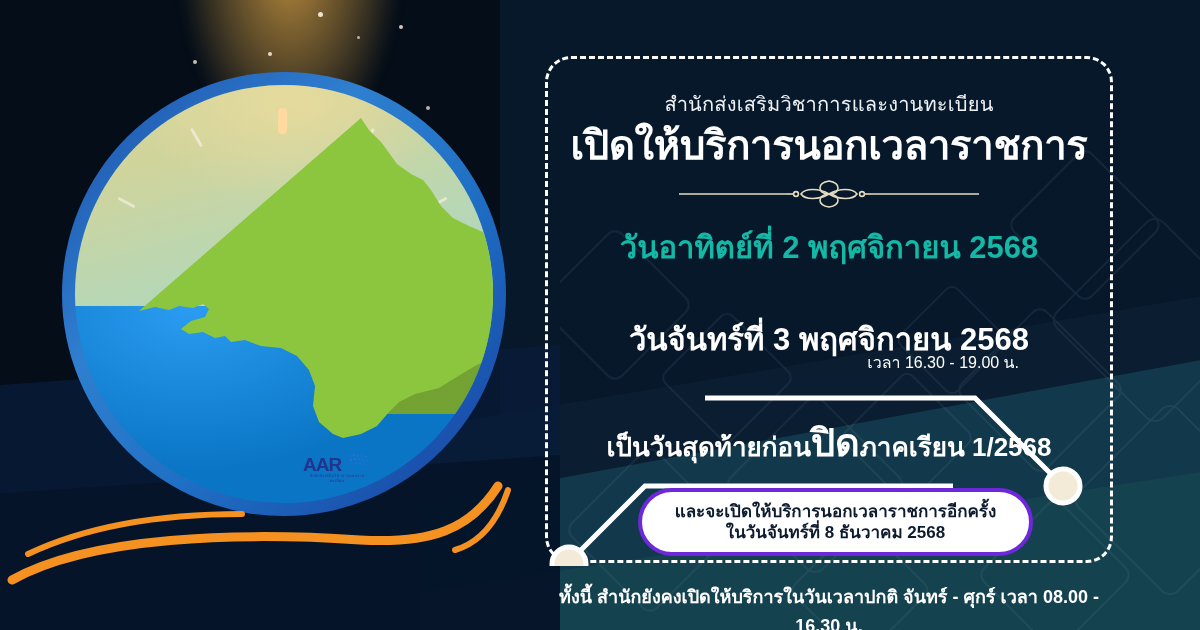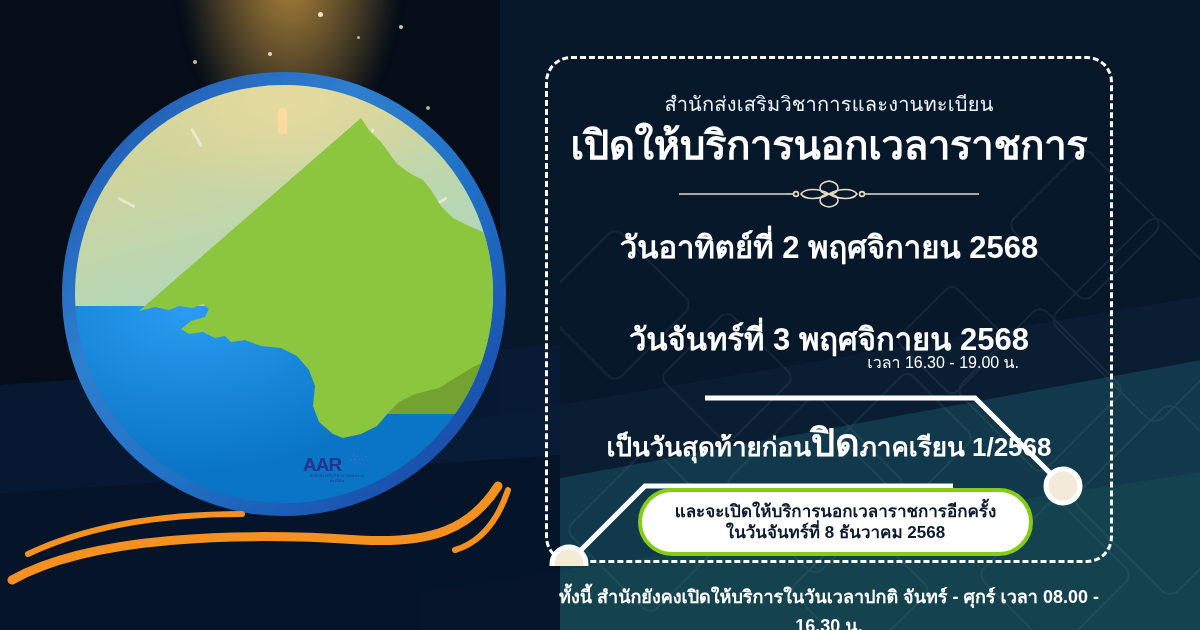--- a/index.html
+++ b/index.html
@@ -113,21 +113,21 @@
     color:#eef2f6; font-size:20px; font-weight:400; letter-spacing:.2px;
   }
   .headline{
     position:absolute; left:0; top:57px; width:568px; text-align:center;
     color:#ffffff; font-size:40px; font-weight:800; letter-spacing:-.3px;
   }
   .ornament{ position:absolute; left:134px; top:121px; width:300px; height:34px; }
 
   .date1{
     position:absolute; left:0; top:166px; width:568px; text-align:center;
-    color:#ffffff; font-size:31px; font-weight:700;
+    color:#14b8a6; font-size:31px; font-weight:700;
   }
   .time1{
     position:absolute; left:0; top:202px; width:568px; text-align:right;
     padding-right:94px; color:#ffffff; font-size:16px; font-weight:700;
   }
   .conj{
     position:absolute; left:0; top:228px; width:568px; text-align:center;
     color:#ffffff; font-size:19px; font-weight:700;
   }
   .date2{
@@ -143,21 +143,21 @@
 
   .lastday{
     position:absolute; left:0; top:368px; width:568px; text-align:center;
     color:#ffffff; font-weight:700; font-size:26px;
     display:flex; align-items:baseline; justify-content:center; gap:0;
   }
   .lastday .big{ font-size:38px; font-weight:800; line-height:1; }
 
   .pill{
     position:absolute; left:93px; top:432px; width:395px; height:68px;
-    background:#ffffff; border:4px solid #84cc16; border-radius:34px;
+    background:#ffffff; border:4px solid #6d28d9; border-radius:34px;
     display:flex; flex-direction:column; align-items:center; justify-content:center;
     gap:1px;
   }
   .pill-l{ color:#0d1b2e; font-size:17px; font-weight:700; line-height:1.15; }
 
   .footnote{
     position:absolute; left:545px; top:582px; width:568px; text-align:center;
     color:#ffffff; font-size:18px; font-weight:700;
   }
 </style>

